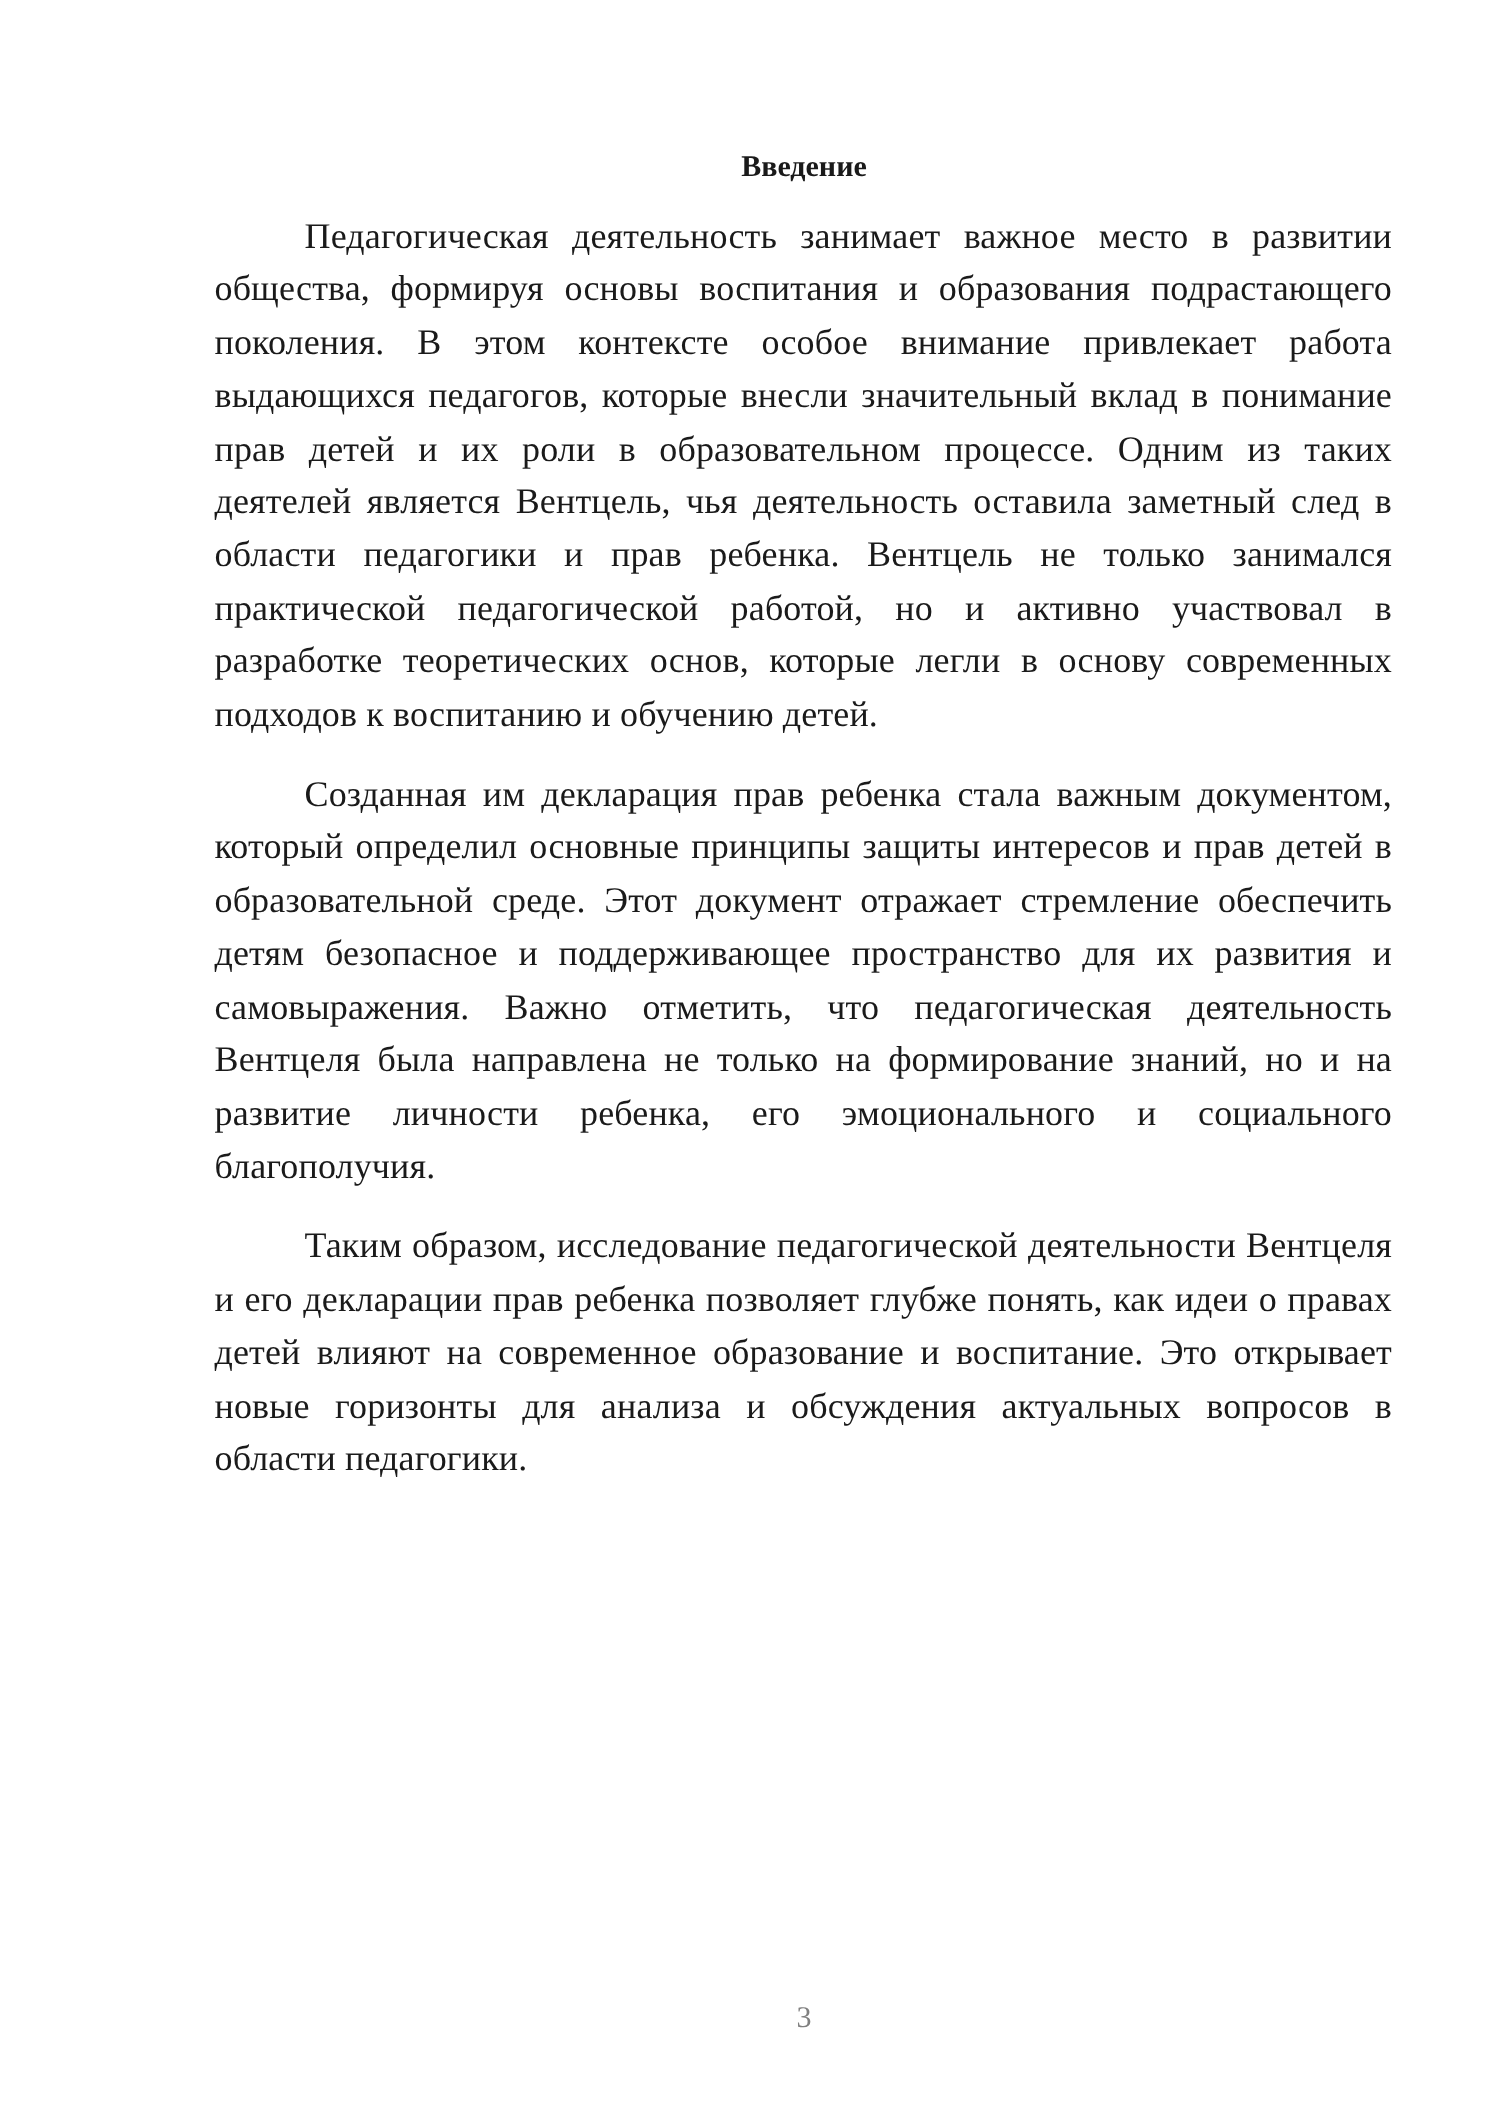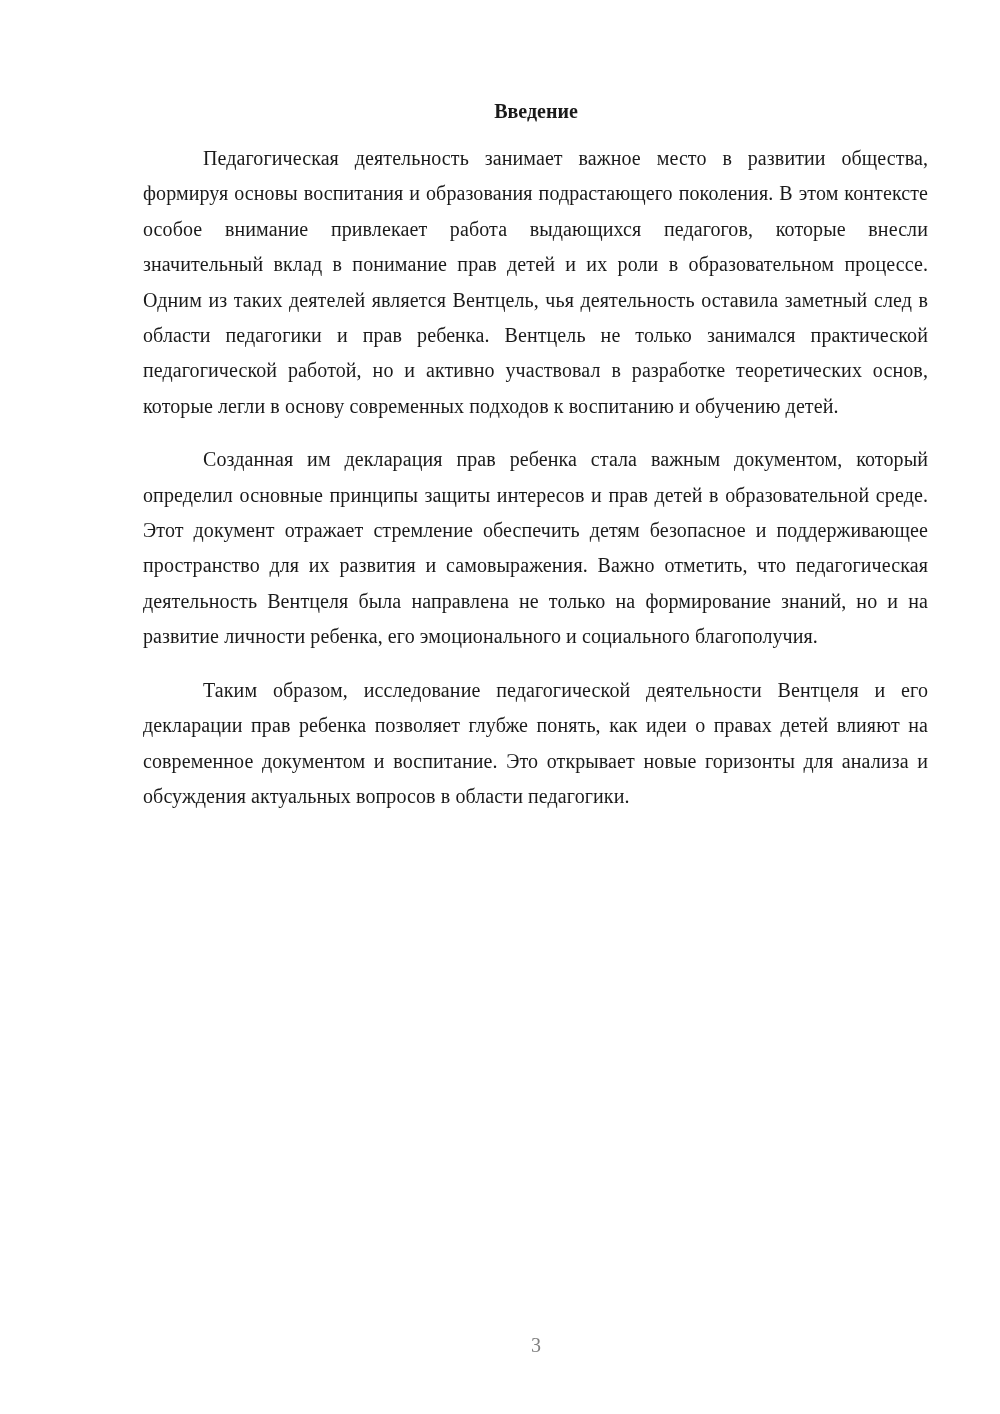--- a/index.html
+++ b/index.html
@@ -1,25 +1,25 @@
 <!DOCTYPE html>
 <html><head>
 <meta charset="utf-8">
 <style>
   html, body { margin: 0; padding: 0; background: #ffffff; }
   body { width: 1000px; height: 1414px; position: relative; overflow: hidden; font-family: "Liberation Serif", "DejaVu Serif", serif; color: #1a1a1a; }
   .title { position: absolute; top: 97px; left: 0; width: 1000px; text-align: center; font-weight: bold; font-size: 20px; line-height: 28px; margin-left: 36px; }
   .body { position: absolute; left: 143px; width: 785px; top: 141px; }
-  .para { font-size: 20px; line-height: 35.4px; text-align: justify; text-indent: 60px; margin: 0 0 18px 0; letter-spacing: 0.1px; }
+  .para { font-size: 24px; line-height: 35.4px; text-align: justify; text-indent: 60px; margin: 0 0 18px 0; letter-spacing: 0.1px; }
   .pagenum { position: absolute; top: 1334px; left: 0; width: 1000px; text-align: center; font-size: 20px; color: #808080; margin-left: 36px; }
 </style>
 </head>
 <body>
 
 <div>
   <div class="title">Введение</div>
   <div class="body">
     <p class="para">Педагогическая деятельность занимает важное место в развитии общества, формируя основы воспитания и образования подрастающего поколения. В этом контексте особое внимание привлекает работа выдающихся педагогов, которые внесли значительный вклад в понимание прав детей и их роли в образовательном процессе. Одним из таких деятелей является Вентцель, чья деятельность оставила заметный след в области педагогики и прав ребенка. Вентцель не только занимался практической педагогической работой, но и активно участвовал в разработке теоретических основ, которые легли в основу современных подходов к воспитанию и обучению детей.</p>
     <p class="para">Созданная им декларация прав ребенка стала важным документом, который определил основные принципы защиты интересов и прав детей в образовательной среде. Этот документ отражает стремление обеспечить детям безопасное и поддерживающее пространство для их развития и самовыражения. Важно отметить, что педагогическая деятельность Вентцеля была направлена не только на формирование знаний, но и на развитие личности ребенка, его эмоционального и социального благополучия.</p>
-    <p class="para">Таким образом, исследование педагогической деятельности Вентцеля и его декларации прав ребенка позволяет глубже понять, как идеи о правах детей влияют на современное документом и воспитание. Это открывает новые горизонты для анализа и обсуждения актуальных вопросов в области педагогики.</p>
+    <p class="para">Таким образом, исследование педагогической деятельности Вентцеля и его декларации прав ребенка позволяет глубже понять, как идеи о правах детей влияют на современное образование и воспитание. Это открывает новые горизонты для анализа и обсуждения актуальных вопросов в области педагогики.</p>
   </div>
   <div class="pagenum">3</div>
 </div>
 
 </body></html>

